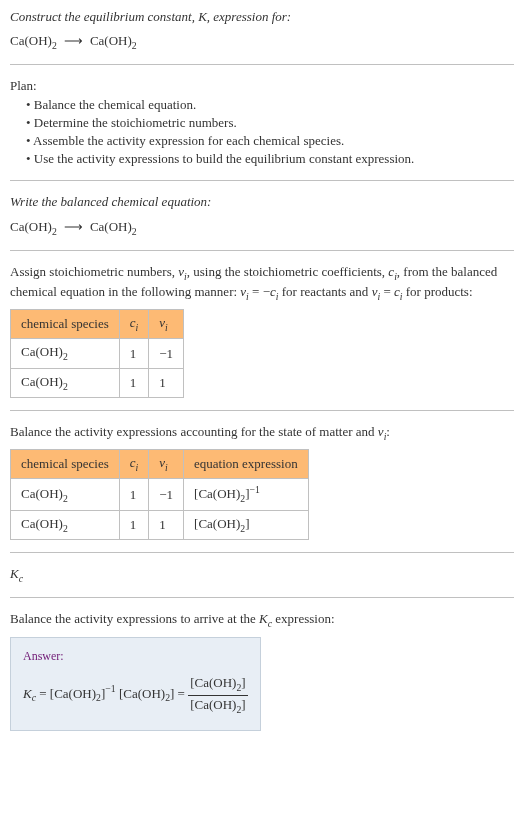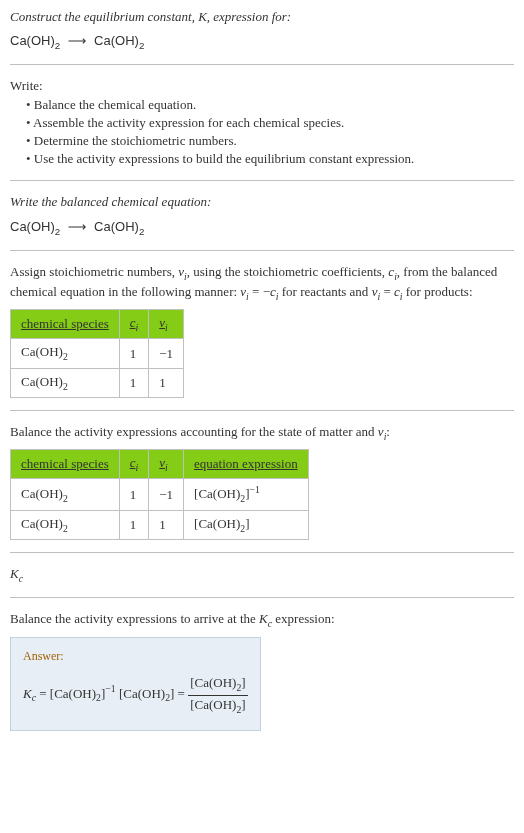--- a/index.html
+++ b/index.html
@@ -22,21 +22,21 @@
       margin: 12px 0;
     }
     .section {
       margin-bottom: 4px;
     }
     .prompt {
       margin-bottom: 6px;
       font-style: italic;
     }
     .equation {
-      font-family: Liberation Sans, sans-serif;
+      font-family: Liberation Serif, serif;
       margin: 2px 0;
     }
     .arrow {
       display: inline-block;
       padding: 0 4px;
     }
     .sub {
       vertical-align: sub;
       font-size: 0.75em;
     }
@@ -54,32 +54,31 @@
       border-collapse: collapse;
       margin: 6px 0;
     }
     table td, table th {
       border: 1px solid #c0c0c0;
       padding: 4px 10px;
       text-align: left;
       font-weight: normal;
     }
     table th {
-      background: #84cc16;
-      text-decoration: underline;
+      background: #fdba74;
     }
     .answer-box {
       background: #e8eef5;
       border: 1px solid #c5d0db;
       padding: 10px 12px;
       display: inline-block;
       margin-top: 6px;
     }
     .answer-label {
-      color: #a16207;
+      color: #701a75;
       font-size: 12px;
       margin-bottom: 6px;
     }
     .frac {
       display: inline-block;
       vertical-align: middle;
       text-align: center;
     }
     .frac .num {
       display: block;
@@ -105,24 +104,24 @@
   <div class="equation">
     <span>Ca(OH)</span><span class="sub">2</span>
     <span class="arrow">⟶</span>
     <span>Ca(OH)</span><span class="sub">2</span>
   </div>
 </div>
 
 <hr class="divider">
 
 <div class="section">
-  <div>Write:</div>
+  <div>Plan:</div>
   <div class="bullet-line">• Balance the chemical equation.</div>
+  <div class="bullet-line">• Determine the stoichiometric numbers.</div>
   <div class="bullet-line">• Assemble the activity expression for each chemical species.</div>
-  <div class="bullet-line">• Determine the stoichiometric numbers.</div>
   <div class="bullet-line">• Use the activity expressions to build the equilibrium constant expression.</div>
 </div>
 
 <hr class="divider">
 
 <div class="section">
   <div class="prompt">Write the balanced chemical equation:</div>
   <div class="equation">
     <span>Ca(OH)</span><span class="sub">2</span>
     <span class="arrow">⟶</span>

